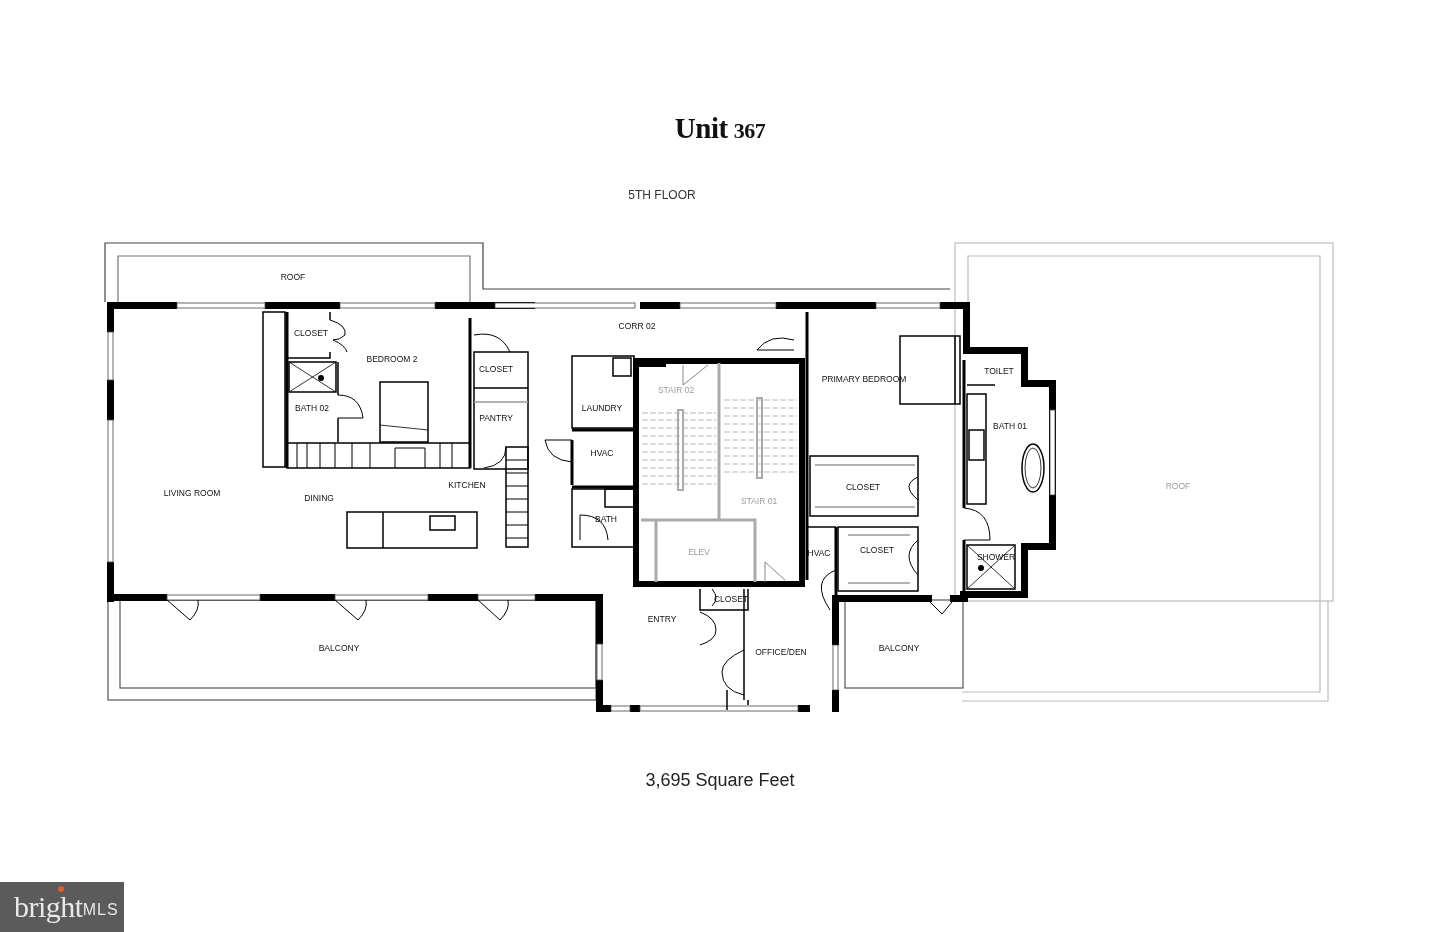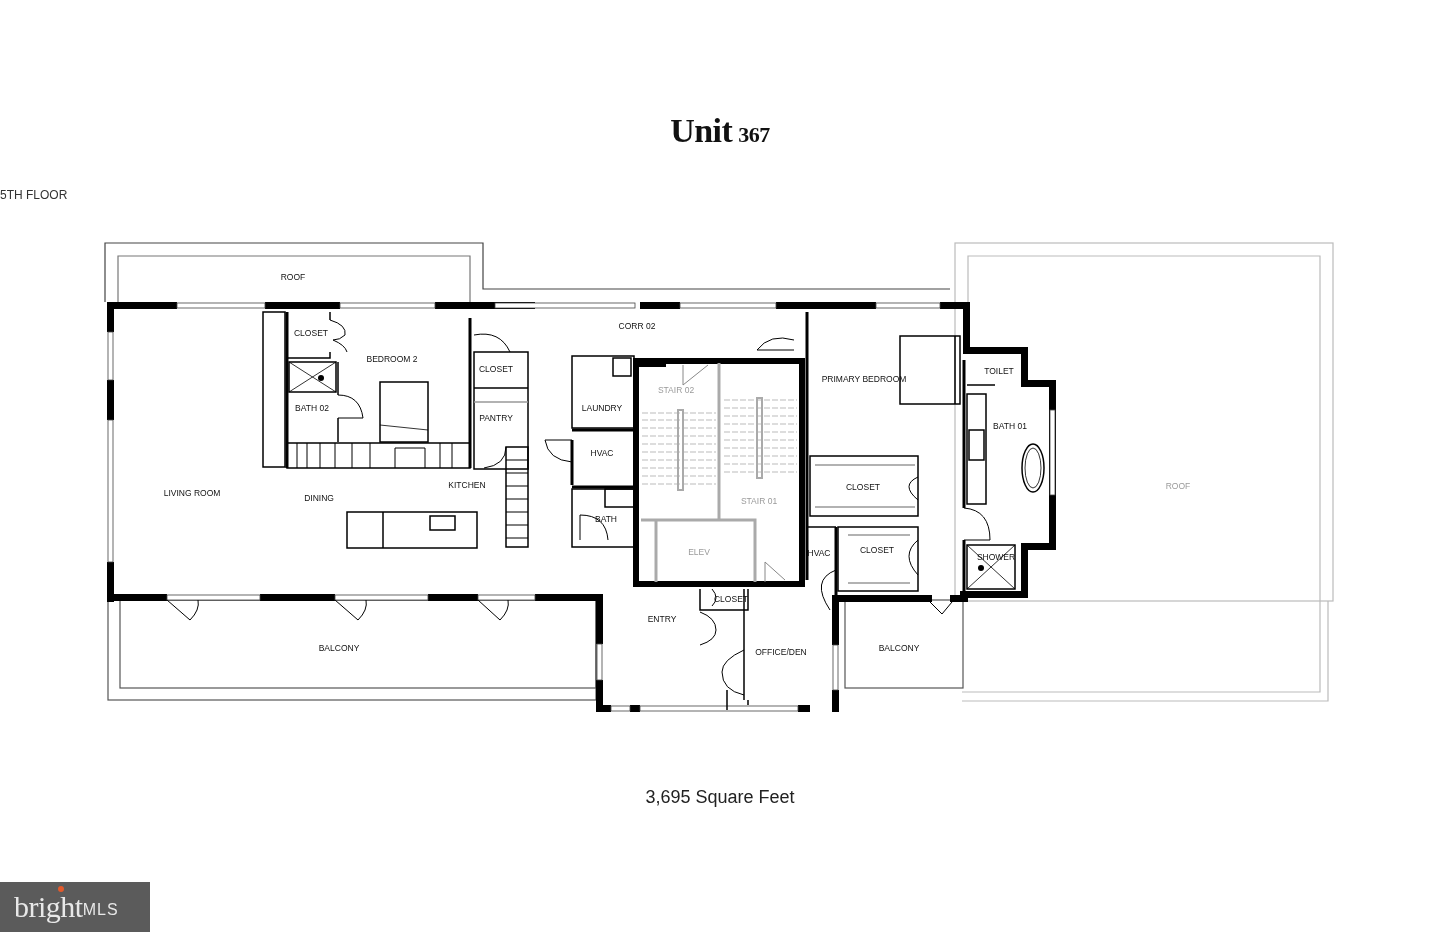--- a/index.html
+++ b/index.html
@@ -1,25 +1,25 @@
 <!DOCTYPE html>
 <html><head>
 <meta charset="utf-8">
 <style>
   html, body { margin:0; padding:0; background:#ffffff; }
   body { width:1440px; height:932px; position:relative; overflow:hidden; font-family:"Liberation Sans", sans-serif; }
   .title { position:absolute; left:0; width:1440px; top:112px; text-align:center; font-family:"Liberation Serif", "DejaVu Serif", serif; font-weight:bold; color:#111; letter-spacing:-0.5px; }
-  .title .t-main { font-size:34px;text-align:center; }
+  .title .t-main { font-size:29px;text-align:center; }
   .title .t-num { font-size:22px; margin-left:6px; }
-  .subtitle { position:absolute; left:0; width:1324px; top:188px; font-size:12px; color:#333; }
-  .sqft { position:absolute; left:0; width:1440px; top:787px; text-align:center; font-size:18px; color:#222; }
+  .subtitle { position:absolute; left:0; width:1324px; top:188px; text-align:center; font-size:12px; color:#333; }
+  .sqft { position:absolute; left:0; width:1440px; top:770px; text-align:center; font-size:18px; color:#222; }
   svg.plan { position:absolute; left:0; top:0; }
   .lbl { font-family:"Liberation Sans", sans-serif; font-size:8.5px; fill:#111; text-anchor:middle; dominant-baseline:middle; }
   .lbl-grey { fill:#9a9a9a; }
-  .logo { position:absolute; left:0; top:882px; width:150px; height:50px; background:#5b5b5b; display:flex; align-items:center; padding-left:14px; box-sizing:border-box; }
+  .logo { position:absolute; left:0; top:882px; width:124px; height:50px; background:#5b5b5b; display:flex; align-items:center; padding-left:14px; box-sizing:border-box; }
   .logo .brand { font-family:"Liberation Serif", serif; font-size:30px; color:#e8e8e8; letter-spacing:-0.5px; position:relative; }
   .logo .dot { position:absolute; width:6px; height:6px; border-radius:50%; background:#e35a2b; left:58px; top:4px; }
   .logo .mls { font-family:"Liberation Sans", sans-serif; font-size:16px; color:#e8e8e8; margin-top:6px; letter-spacing:1px; }
 </style>
 </head>
 <body>
 
 <div class="title">
   <span class="t-main">Unit</span><span class="t-num">367</span>
 </div>

